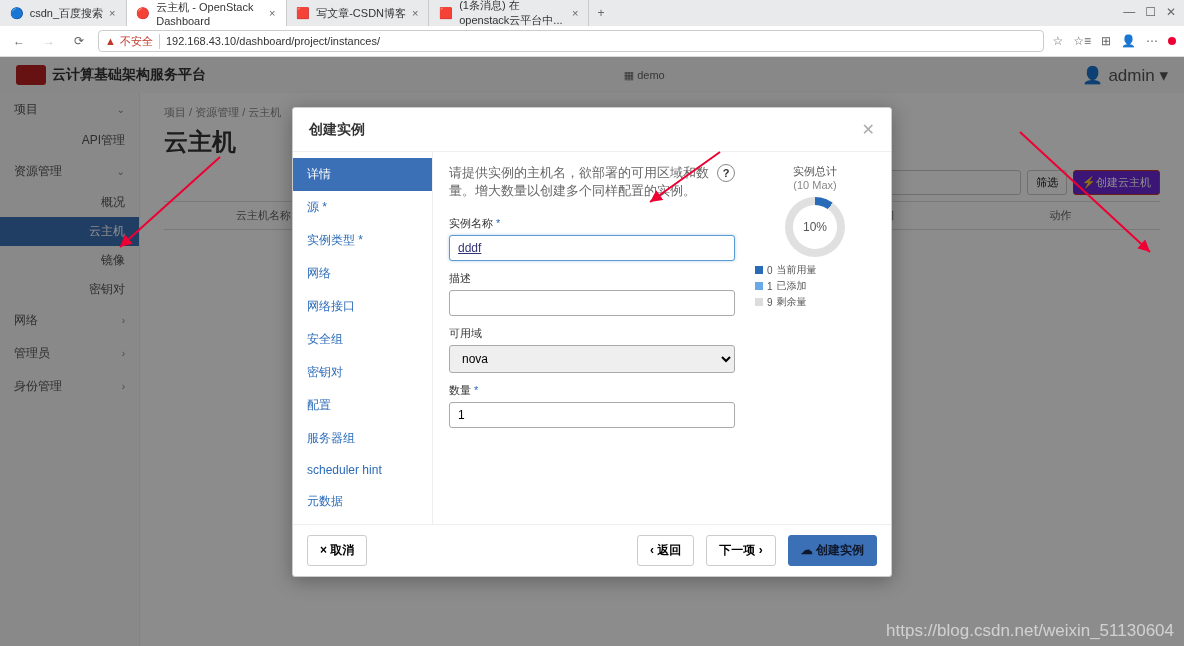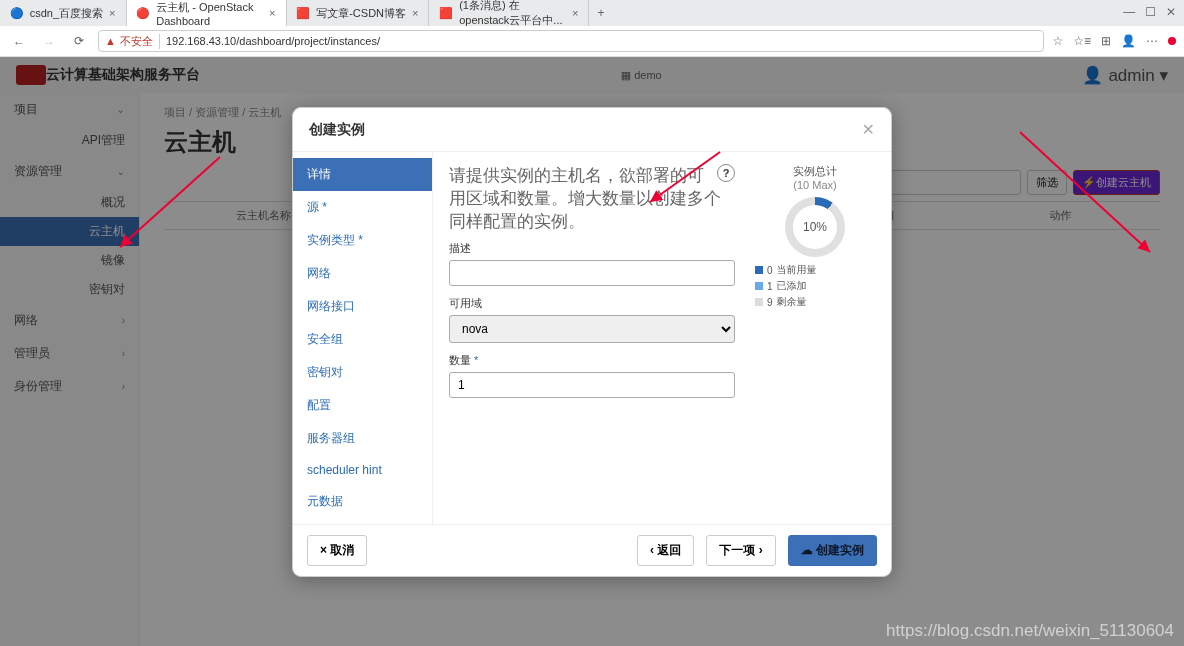--- a/index.html
+++ b/index.html
@@ -15,52 +15,52 @@
     .addr-bar { flex:1; display:flex; align-items:center; border:1px solid #ccc; border-radius:4px; padding:0 6px; height:22px; font-size:11px; }
     .warn { color:#c0392b; display:flex; align-items:center; gap:4px; padding-right:6px; border-right:1px solid #ccc; margin-right:6px; }
     .icon-row { display:flex; gap:10px; align-items:center; color:#666; }
     .red-dot { width:8px; height:8px; background:#e03; border-radius:50%; }
     .window-ctrl { display:flex; gap:10px; padding:0 8px; color:#666; position:absolute; right:0; top:0; height:24px; align-items:center;}
     
     .page { position:relative; height:calc(100% - 56px); width:100%; }
     .overlay { position:absolute; inset:0; background:rgba(0,0,0,0.45); }
     
     .topbar { display:flex; align-items:center; height:36px; padding:0 16px; background:#f8f8f8; justify-content:space-between; }
-    .brand { display:flex; align-items:center; font-weight:bold; font-size:14px; }
+    .brand { display:flex; align-items:center; gap:6px; font-weight:bold; font-size:14px; }
     .brand-logo { width:30px; height:20px; background:#b22; border-radius:3px; }
     .demo-link { color:#666; font-size:11px; }
     .user-menu { color:#555; font-size:17px; }
     
     .content { display:flex; height:calc(100% - 36px); }
     .sidebar { width:140px; background:#fafafa; border-right:1px solid #eee; }
     .side-group { padding:8px 14px; font-size:12px; display:flex; justify-content:space-between; align-items:center; color:#555; }
     .side-sub { padding:6px 14px; text-align:right; font-size:12px; color:#555; }
     .side-sub.active { background:#3b6fb6; color:#fff; }
     .chev { font-size:10px; color:#888; }
     
     .main { flex:1; padding:12px 24px; background:#fff; }
     .breadcrumb { font-size:11px; color:#888; margin-bottom:6px; }
     .page-title { font-size:24px; margin-bottom:12px; }
     .table-controls { display:flex; justify-content:flex-end; gap:6px; margin-bottom:6px;}
     .select-box, .input-box, .btn-sm { border:1px solid #ccc; padding:4px 8px; font-size:11px; background:#fff; border-radius:3px; }
     .create-btn { background:#6d28d9; color:#fff; border-color:#c0392b; }
     .table-header { display:flex; border-top:1px solid #ddd; border-bottom:1px solid #ddd; padding:6px 0; font-size:11px; color:#666; }
     .th { flex:1; text-align:center; }
     
-    .modal { position:absolute; left:50%; top:50px; transform:translateX(-50%); width:600px; background:#fff; border:1px solid #ccc; box-shadow:0 4px 20px rgba(0,0,0,0.3); z-index:10; border-radius:9px; }
+    .modal { position:absolute; left:50%; top:50px; transform:translateX(-50%); width:600px; background:#fff; border:1px solid #ccc; box-shadow:0 4px 20px rgba(0,0,0,0.3); z-index:10; border-radius:3px; }
     .modal-head { display:flex; justify-content:space-between; align-items:center; padding:12px 16px; border-bottom:1px solid #eee; }
     .modal-title { font-size:14px; font-weight:bold; }
     .modal-close { color:#aaa; cursor:pointer; font-size:16px; }
     .modal-body { display:flex; min-height:310px; }
     .wizard-steps { width:140px; border-right:1px solid #eee; padding:6px 0; }
     .step { padding:8px 14px; font-size:12px; color:#2a6bb8; cursor:pointer; }
     .step.active { background:#3b6fb6; color:#fff; }
     .wizard-content { flex:1; padding:12px 16px; display:flex; gap:20px; }
     .form-col { flex:1; }
-    .help-text { font-size:17px; color:#666; margin-bottom:8px; }
+    .help-text { font-size:13px; color:#666; margin-bottom:16px; }
     .form-group { margin-bottom:10px; }
     .form-label { font-size:11px; color:#333; display:block; margin-bottom:4px; }
     .form-label .req-star { color:#2a6bb8; }
     .form-input, .form-select { width:100%; padding:5px 8px; border:1px solid #aaa; border-radius:3px; font-size:12px; }
     .form-input.focused { border-color:#5b9bd5; box-shadow:0 0 3px rgba(91,155,213,0.5); color:#337; text-decoration:underline; }
     .stat-col { width:120px; font-size:11px; color:#555; }
     .donut { width:60px; height:60px; border-radius:50%; background:conic-gradient(#2a6bb8 0 36deg, #e0e0e0 36deg 360deg); display:flex; align-items:center; justify-content:center; margin:6px auto; }
     .donut-inner { width:44px; height:44px; background:#fff; border-radius:50%; display:flex; align-items:center; justify-content:center; font-size:12px; }
     .legend-item { display:flex; align-items:center; gap:4px; font-size:10px; margin:2px 0;}
     .sq { width:8px; height:8px; }
@@ -199,20 +199,24 @@
         <div class="step">密钥对</div>
         <div class="step">配置</div>
         <div class="step">服务器组</div>
         <div class="step">scheduler hint</div>
         <div class="step">元数据</div>
       </div>
       <div class="wizard-content">
         <div class="form-col">
           <div class="help-icon">?</div>
           <div class="help-text">请提供实例的主机名，欲部署的可用区域和数量。增大数量以创建多个同样配置的实例。</div>
+          <div class="form-group">
+            <label class="form-label"><span>实例名称</span> <span class="req-star">*</span></label>
+            <input class="form-input focused" value="dddf" style="">
+          </div>
           <div class="form-group">
             <label class="form-label">描述</label>
             <input class="form-input" style="">
           </div>
           <div class="form-group">
             <label class="form-label">可用域</label>
             <select class="form-select"><option>nova</option></select>
           </div>
           <div class="form-group">
             <label class="form-label"><span>数量</span> <span class="req-star">*</span></label>

